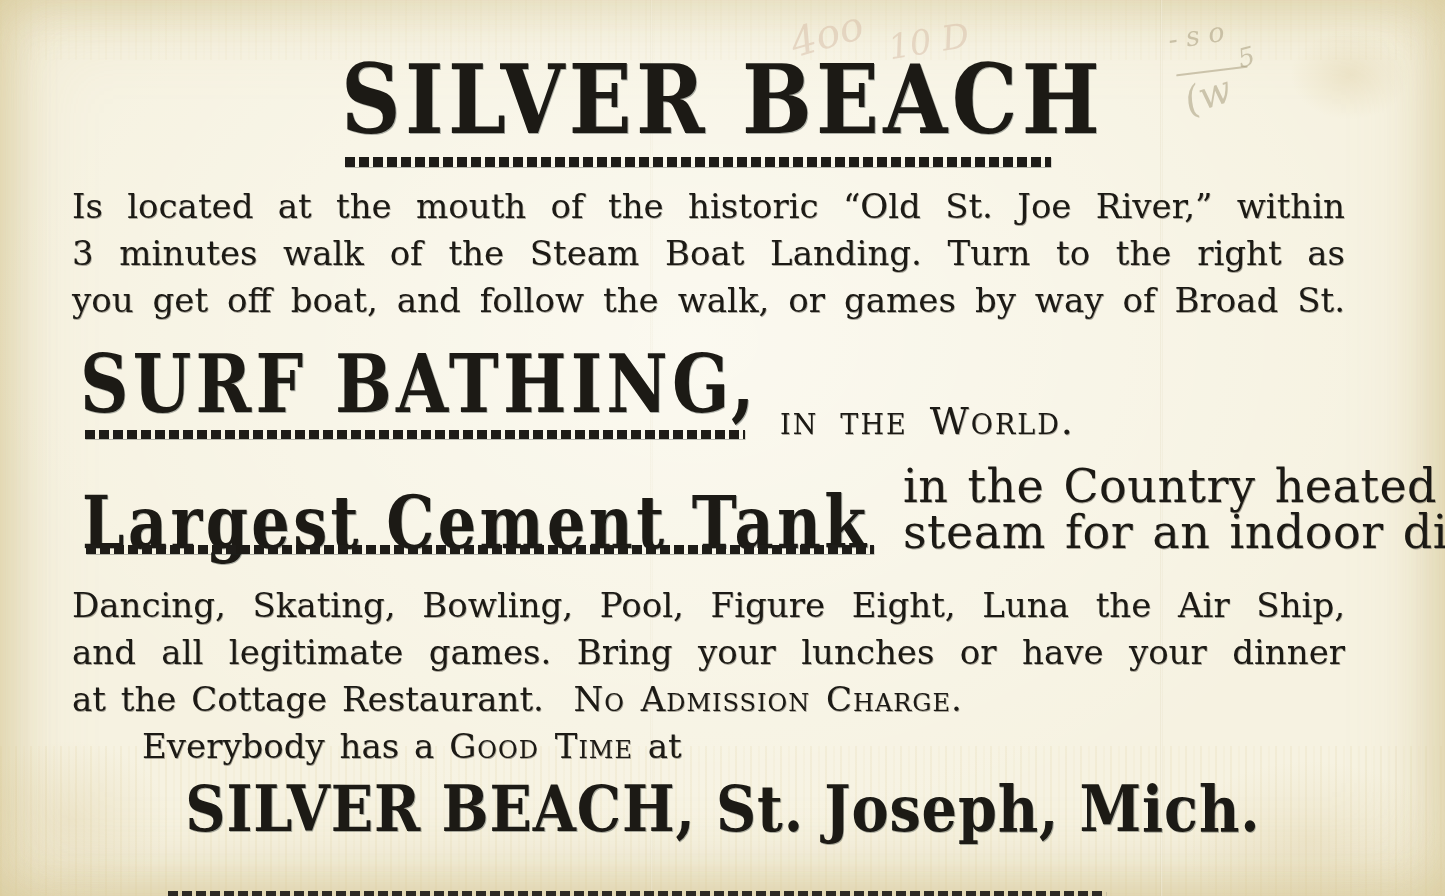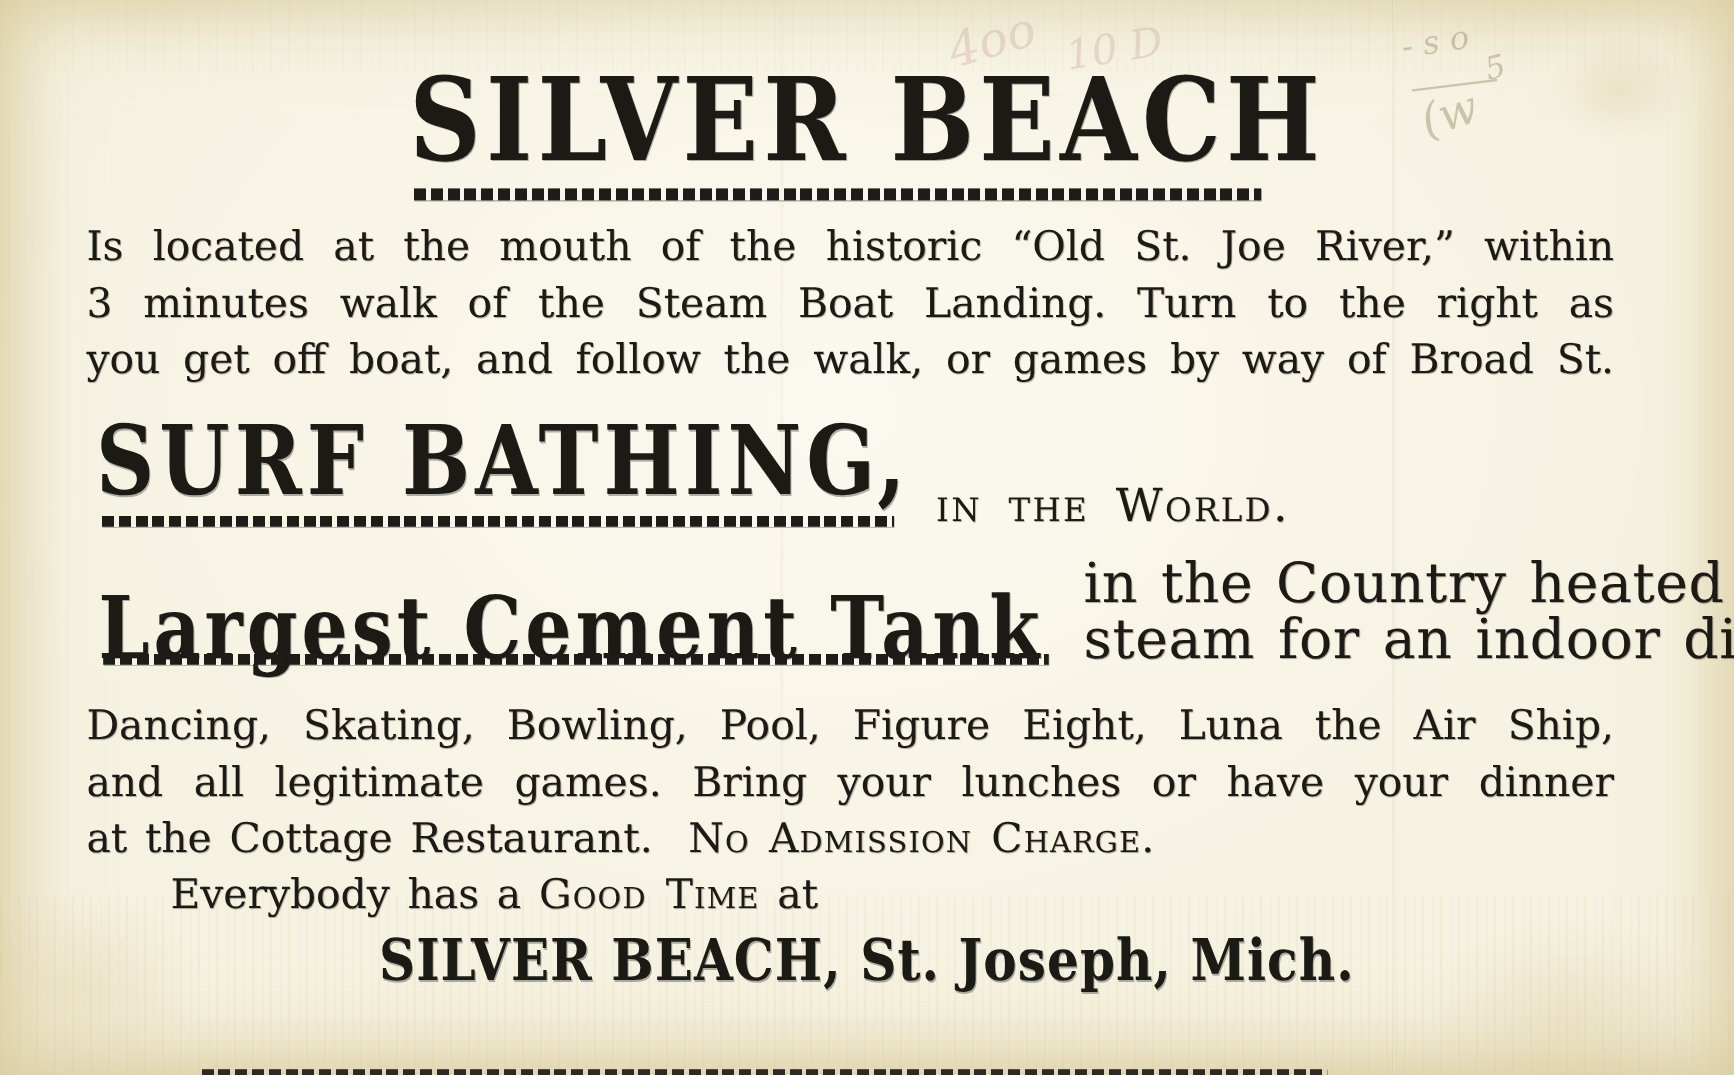--- a/index.html
+++ b/index.html
@@ -55,21 +55,21 @@
     color:var(--ink);
     text-shadow:1px 1px 0 rgba(30,40,40,0.35);
   }
   .display .squeeze{display:inline-block;transform:scaleX(0.85);}
   .title-line{top:52px;left:0;right:0;text-align:center;font-size:96px;letter-spacing:5px;}
   .title-line .squeeze{transform:scaleX(0.86);}
   .surf-heading{top:344px;left:80px;font-size:80px;letter-spacing:5px;}
   .surf-heading .squeeze{transform-origin:left center;transform:scaleX(0.84);}
   .tank-heading{top:455px;left:82px;font-size:72px;letter-spacing:4px;margin-top:32px;}
   .tank-heading .squeeze{transform-origin:left center;transform:scaleX(0.84);}
-  .footer-line{top:777px;left:0;right:0;text-align:center;font-size:48px;letter-spacing:1px;}
+  .footer-line{top:777px;left:0;right:0;text-align:center;font-size:64px;letter-spacing:1px;}
   .footer-line .squeeze{transform:scaleX(0.87);}
 
   .rule{
     position:absolute;height:10px;
     background:repeating-linear-gradient(90deg, #1e1c18 0 10px, rgba(0,0,0,0) 10px 14px);
     box-shadow:0.5px 1px 0 rgba(25,35,35,0.3);
   }
   .title-rule{left:345px;top:157px;width:706px;}
   .surf-rule{left:85px;top:430px;width:660px;height:9px;}
   .tank-rule{left:86px;top:545px;width:788px;height:9px;}

